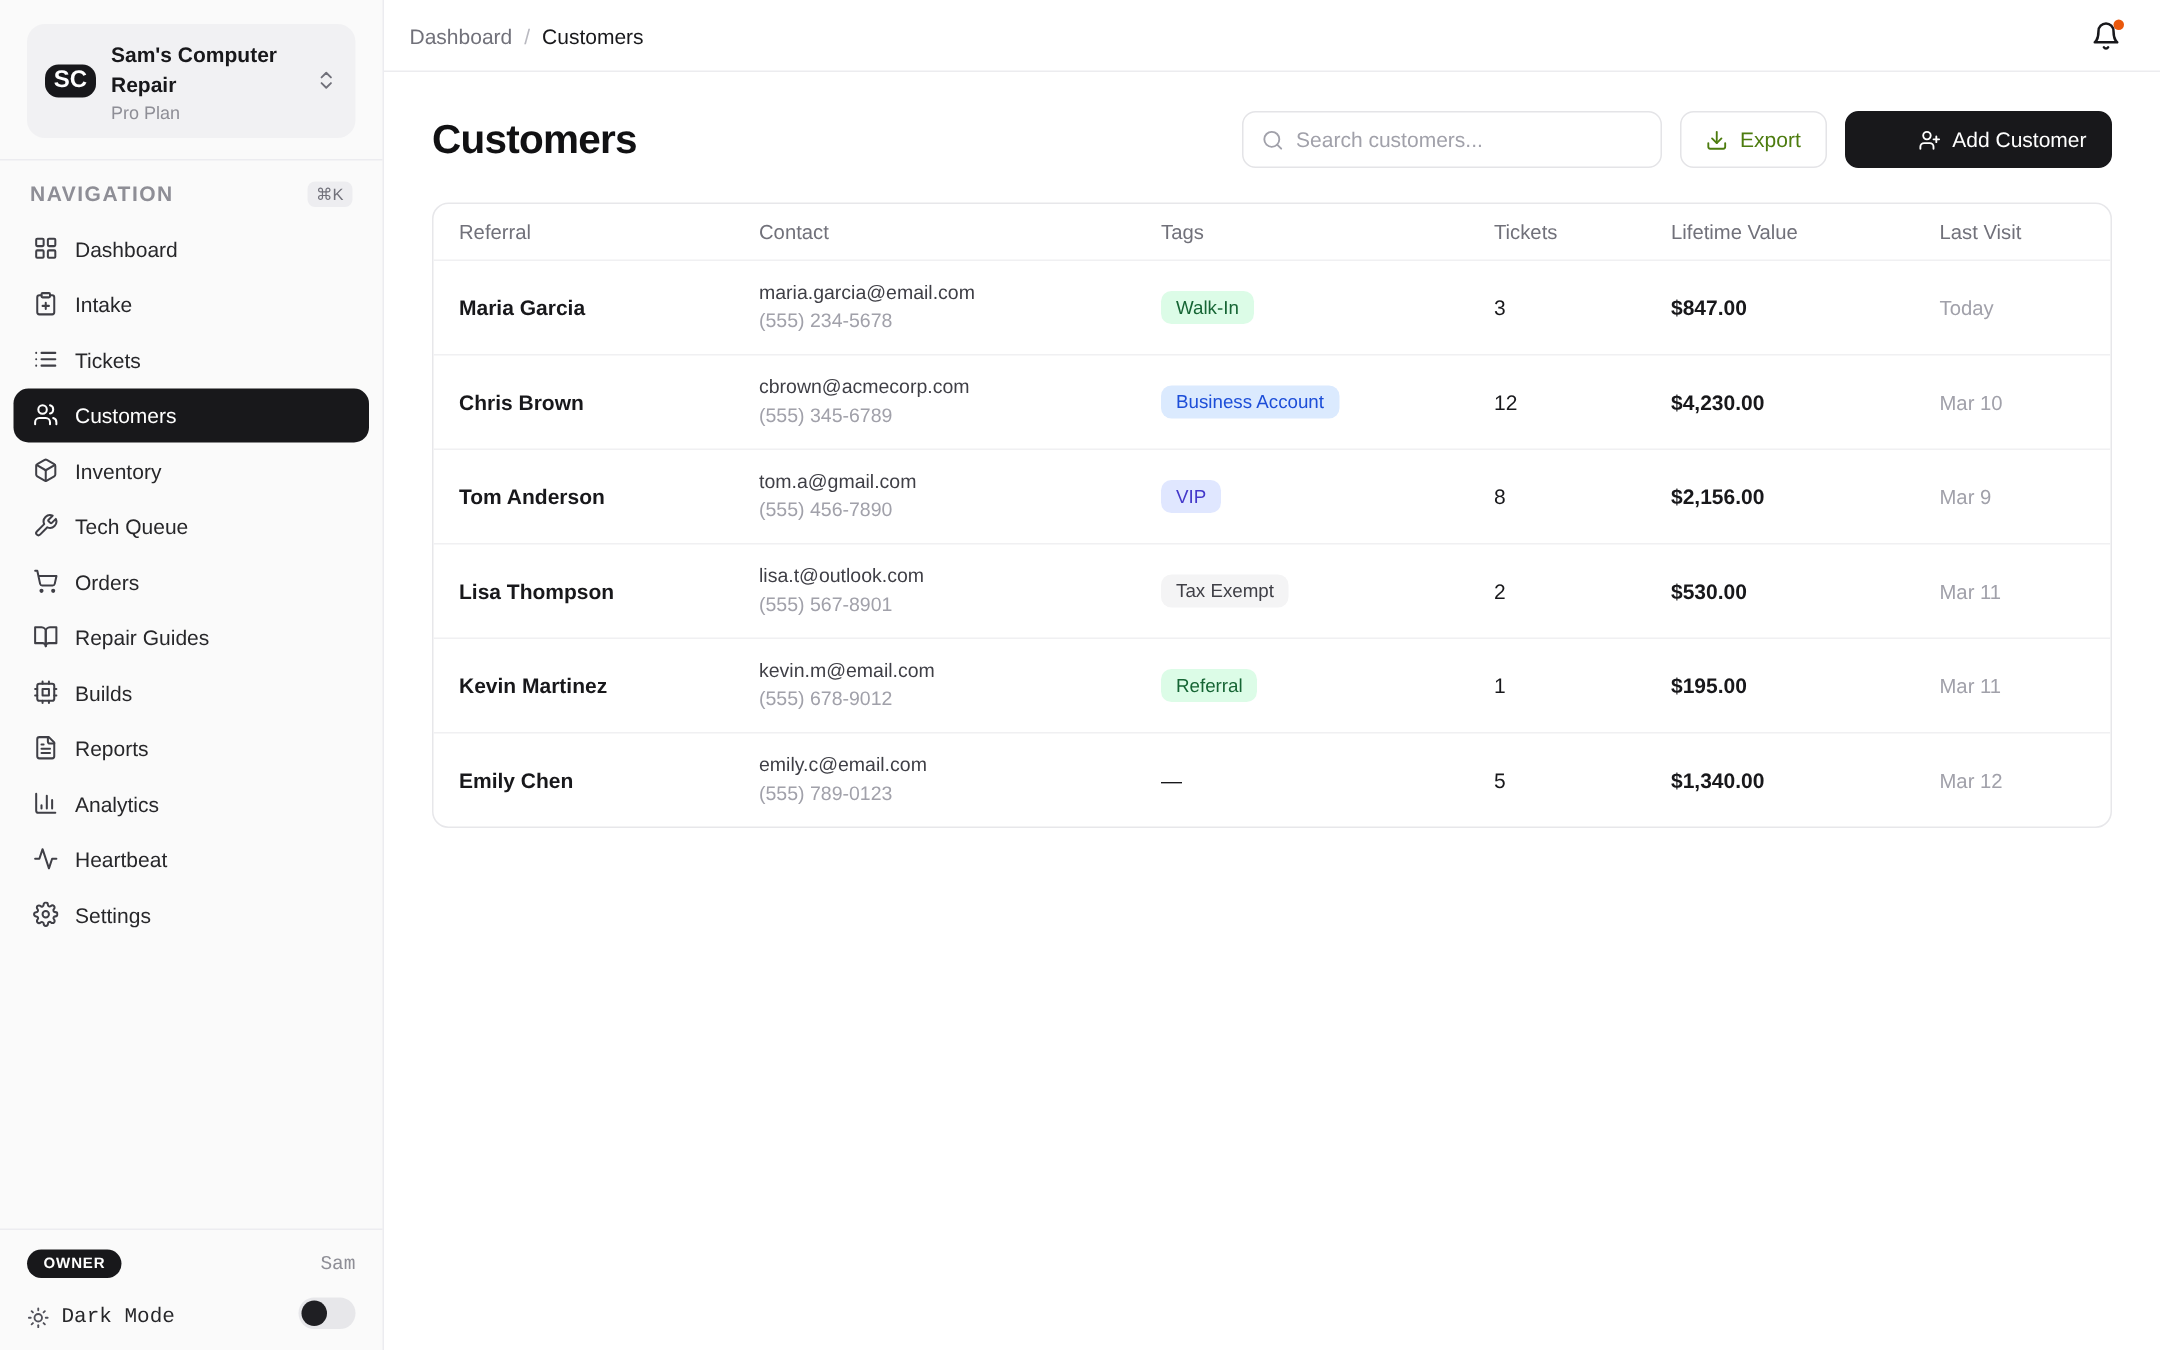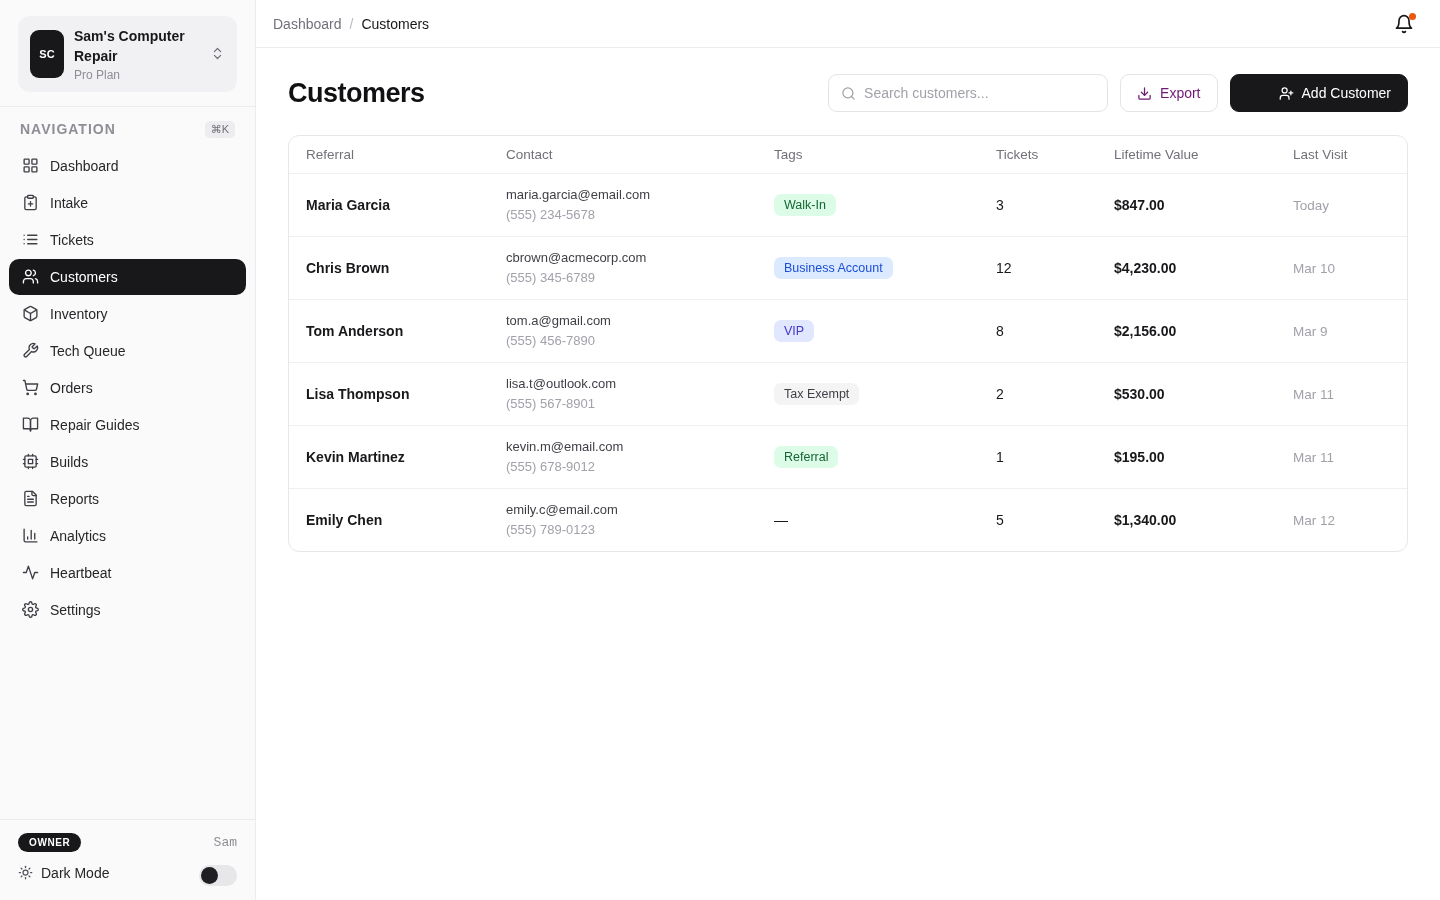--- a/index.html
+++ b/index.html
@@ -17,22 +17,22 @@
     background:#fafafa; border-right:1px solid #ececf0;
     display:flex; flex-direction:column;
   }
   .workspace-card {
     margin:16px 18px 14px 18px;
     background:#f1f1f3; border-radius:12px;
     padding:10px 12px; display:flex; align-items:center; gap:10px;
     cursor:pointer;
   }
   .ws-avatar {
-    width:34px; height:48px; border-radius:9px; background:#18181b;
-    color:#fff; font-size:11px; font-weight:700;
+    width:34px; height:22px; border-radius:9px; background:#18181b;
+    color:#fff; font-size:16px; font-weight:700;
     display:flex; align-items:center; justify-content:center; flex:none;
   }
   .ws-meta { flex:1; min-width:0; }
   .ws-name { font-size:14px; font-weight:700; line-height:1.45; color:#18181b; }
   .ws-plan { font-size:12px; color:#8e8e96; margin-top:1px; }
   .ws-chevron { color:#71717a; flex:none; }
   .sidebar-divider { height:1px; background:#ececf0; }
   .nav-section-head {
     display:flex; align-items:center; justify-content:space-between;
     padding:14px 20px 8px 20px;
@@ -55,21 +55,21 @@
   .nav-item.active { background:#18181b; color:#ffffff; }
   .nav-item.active .nav-icon { color:#ffffff; }
   .sidebar-spacer { flex:1; }
   .sidebar-footer { border-top:1px solid #ececf0; padding:13px 18px 14px 18px; }
   .owner-row { display:flex; align-items:center; justify-content:space-between; }
   .owner-badge {
     background:#18181b; color:#fff; font-size:10px; font-weight:700;
     letter-spacing:0.6px; padding:4px 11px; border-radius:999px;
   }
   .owner-name { font-size:13px; color:#8e8e96;font-family:Liberation Mono, monospace; }
-  .darkmode-row { display:flex; align-items:flex-start; margin-top:13px; }
+  .darkmode-row { display:flex; align-items:flex-end; margin-top:13px;font-family:Liberation Mono, monospace; }
   .sun-icon { color:#52525b; margin-right:8px; }
   .darkmode-label { font-size:14px; color:#27272a; flex:1; }
   .toggle {
     width:38px; height:21px; border-radius:999px; background:#e7e7ea;
     position:relative; cursor:pointer;
   }
   .toggle-knob {
     position:absolute; left:2px; top:2px; width:17px; height:17px;
     border-radius:50%; background:#1f1f23;
   }
@@ -103,21 +103,21 @@
     border:none; outline:none; font-size:14px; flex:1;
     font-family:"Liberation Sans", sans-serif; color:#18181b; background:transparent;
   }
   .search-box input::placeholder { color:#a1a1aa; }
   .search-icon { color:#a1a1aa; flex:none; }
   .btn {
     height:38px; border-radius:9px; display:flex; align-items:center; gap:8px;
     font-size:14px; font-weight:500; padding:0 16px; cursor:pointer;
     font-family:"Liberation Sans", sans-serif;
   }
-  .btn-secondary { background:#fff; border:1px solid #e4e4e7; color:#701a75; }
+  .btn-secondary { background:#fff; border:1px solid #e4e4e7; color:#4d7c0f; }
   .btn-primary { background:#18181b; border:1px solid #18181b; color:#fff;padding-left:48px; }
 
   
   .table-card { border:1px solid #e7e7ea; border-radius:11px; overflow:hidden; background:#fff; }
   .trow {
     display:grid;
     grid-template-columns:200px 268px 222px 118px 179px 1fr;
     align-items:center; padding-left:17px;
   }
   .thead { height:37px; }

